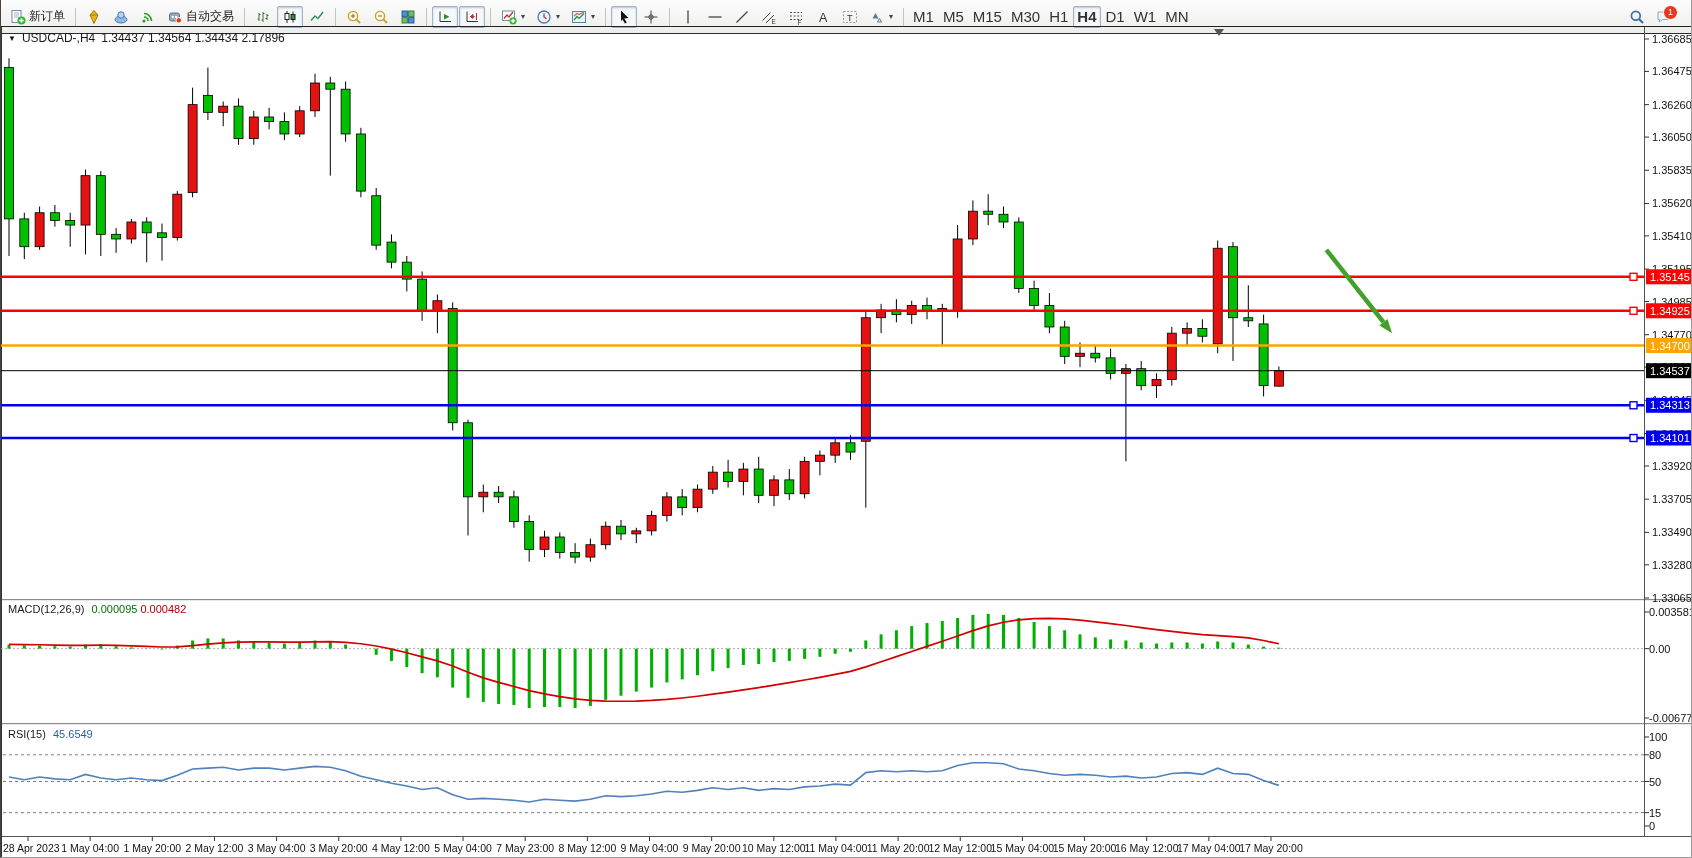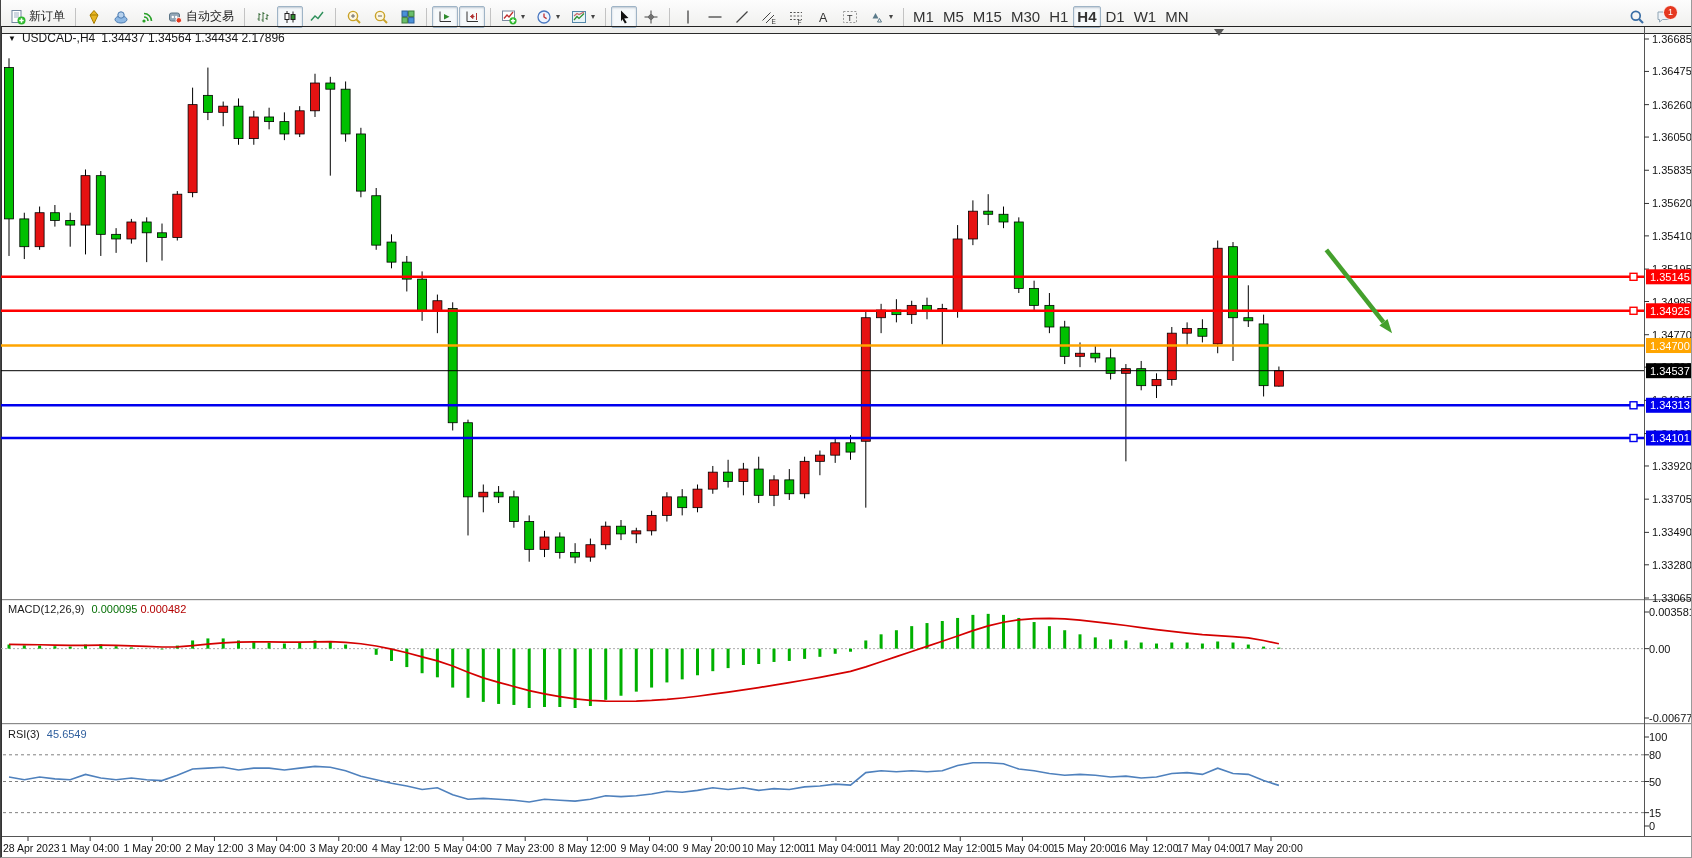--- a/index.html
+++ b/index.html
@@ -664,16 +664,16 @@
     <span>1.34437 1.34564 1.34434 2.17896</span>
   </div>
 
   <div class="panel-label" style="top:603px;">
     <span>MACD(12,26,9)</span>
     <span class="v1">0.000095</span>
     <span class="v2">0.000482</span>
   </div>
 
   <div class="panel-label" style="top:728px;">
-    <span>RSI(3)</span>
+    <span>RSI(15)</span>
     <span class="vr">45.6549</span>
   </div>
 </div>
 
 </body></html>

